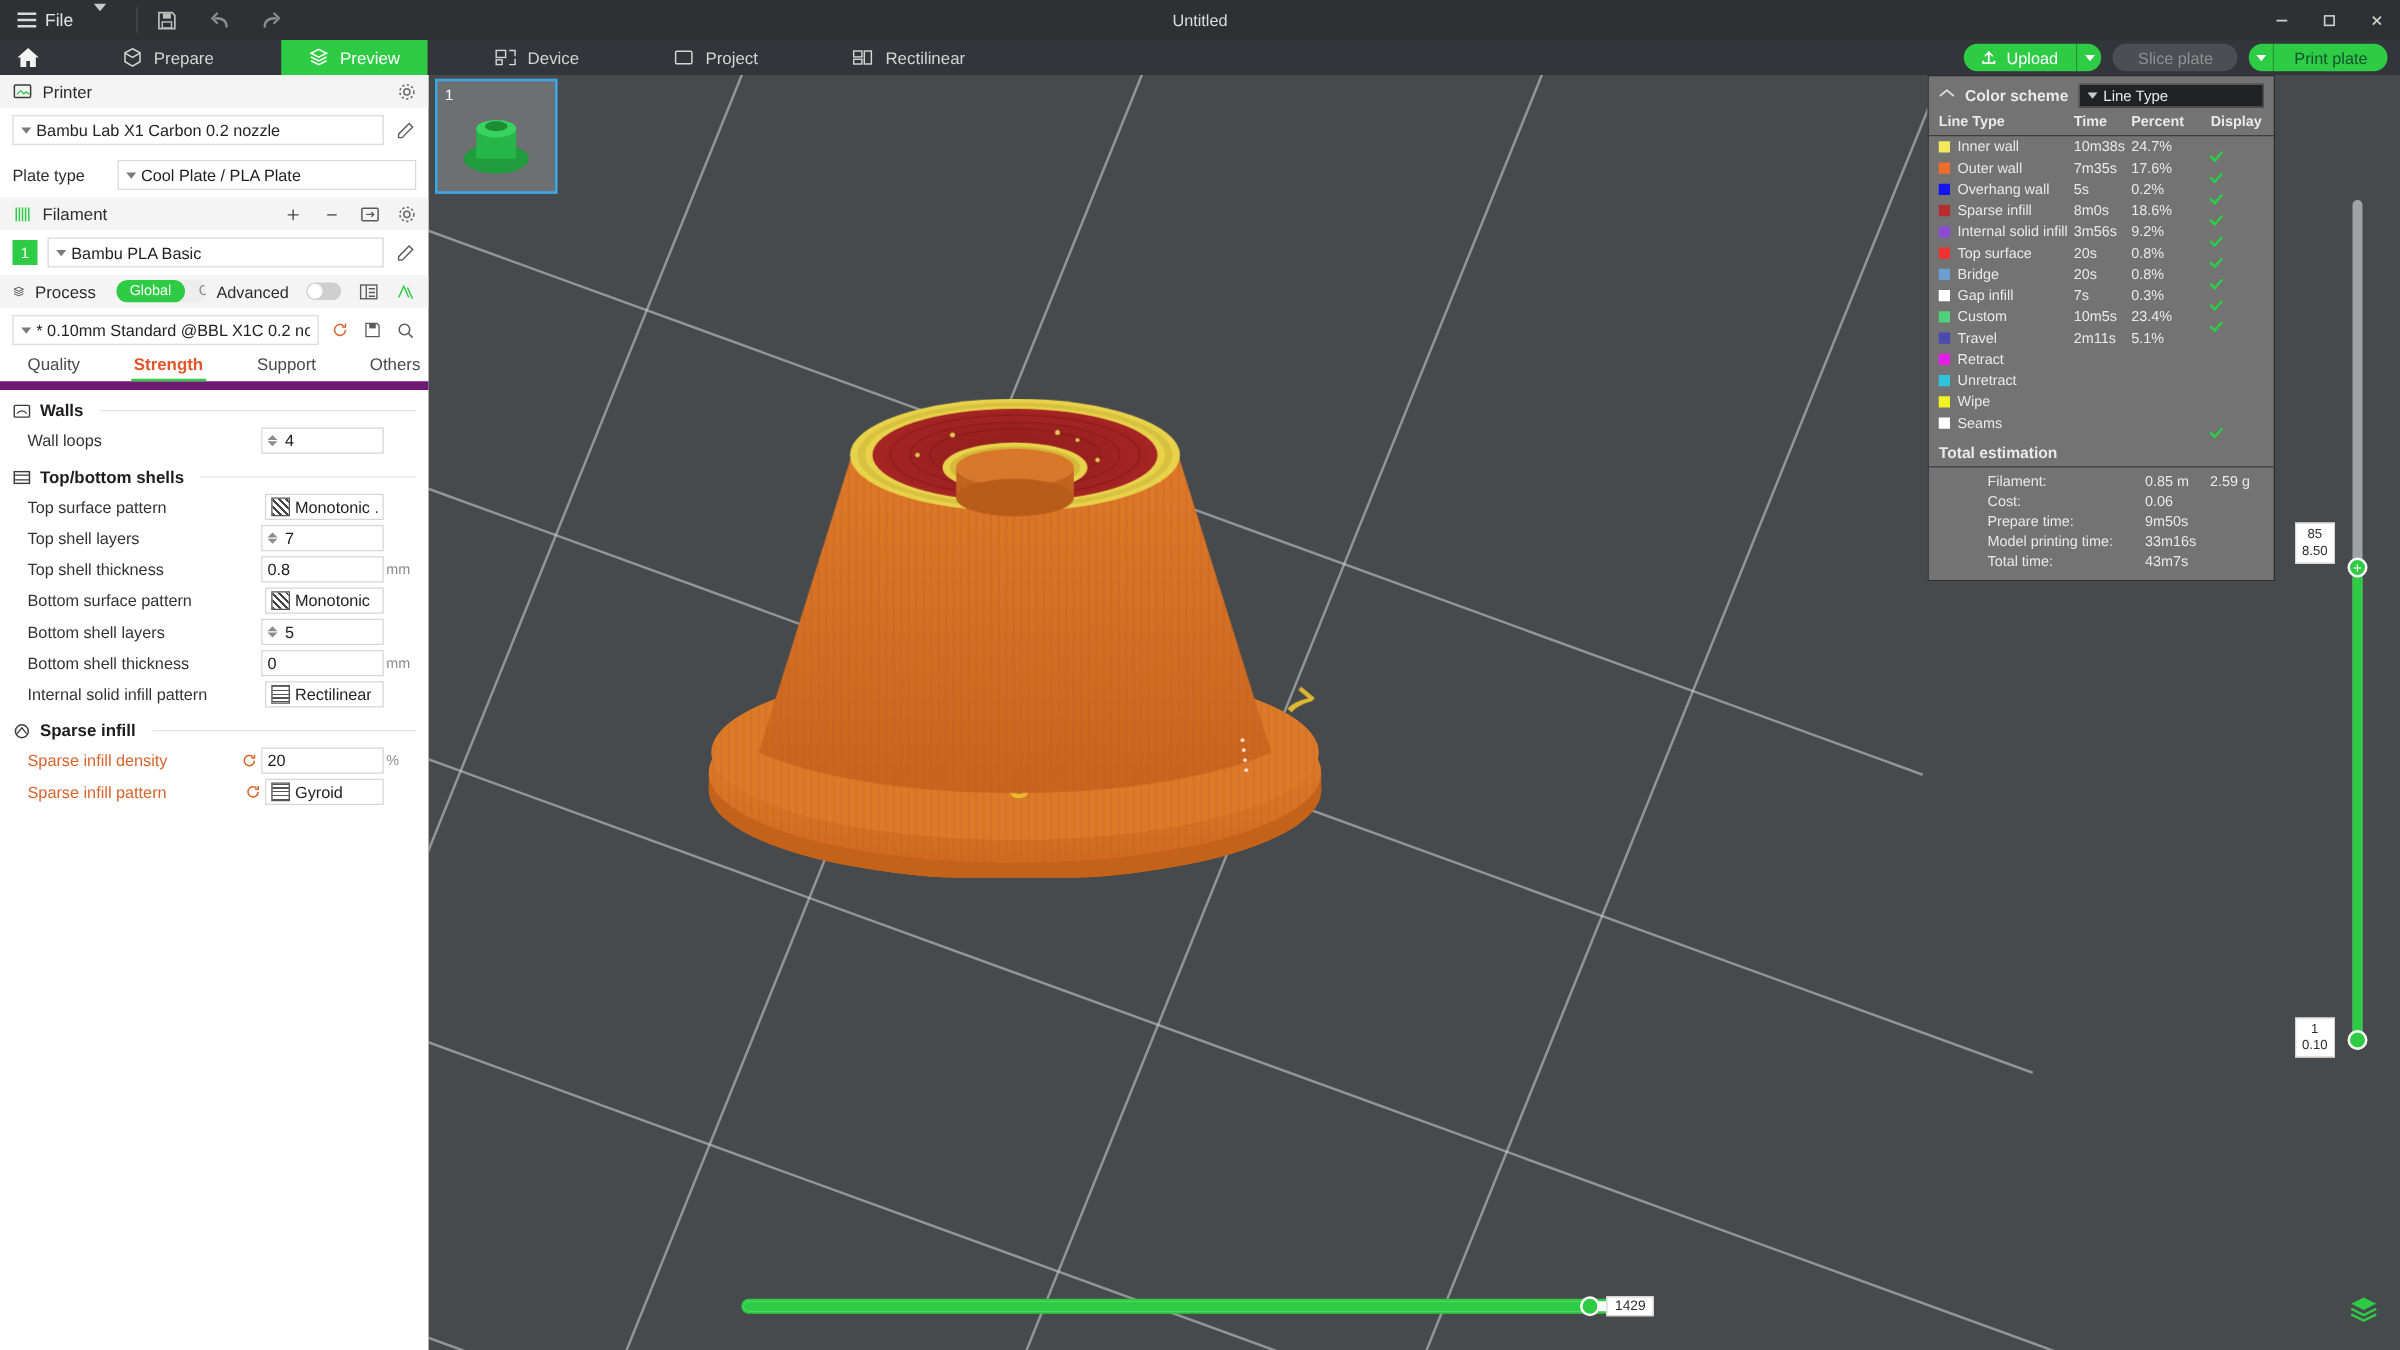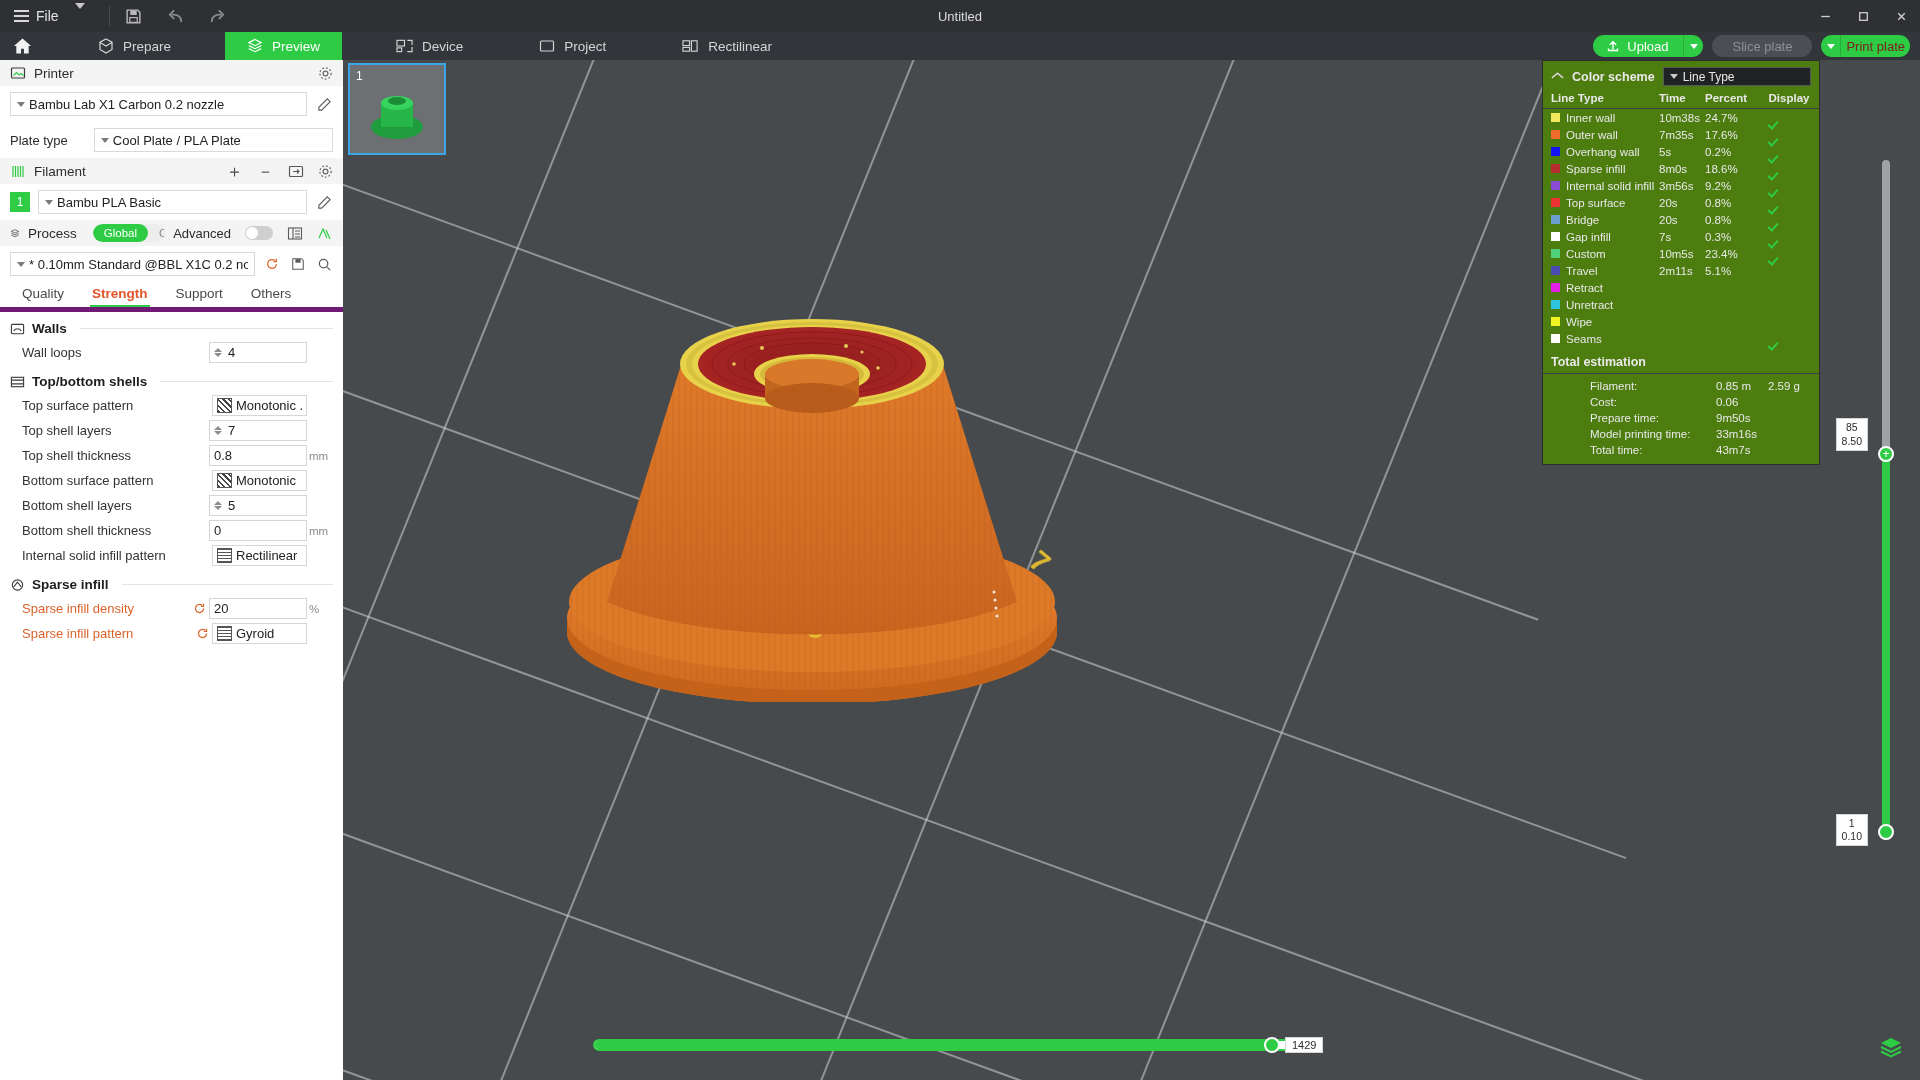--- a/index.html
+++ b/index.html
@@ -59,22 +59,22 @@
     background: #2ecc45; width: 20px; height: 22px; border-radius: 0 11px 11px 0;
     display: flex; align-items: center; justify-content: center; margin-right: 9px;
     border-left: 1px solid #26ad3a;
   }
   .btn-slice {
     background: #4b4f53; color: #8e9194; height: 22px; padding: 0 20px;
     border-radius: 11px; font-size: 13px; display: flex; align-items: center;
     margin-right: 9px;
   }
   .btn-print {
-    display: flex; align-items: center; background: #2ecc45; color: #7f1d1d;
-    height: 22px; padding: 0 5px; border-radius: 0 11px 11px 0; font-size: 13px;
+    display: flex; align-items: center; background: #2ecc45; color: #14532d;
+    height: 22px; padding: 0 16px; border-radius: 0 11px 11px 0; font-size: 13px;
   }
   .btn-print-split {
     background: #2ecc45; width: 20px; height: 22px; border-radius: 11px 0 0 11px;
     display: flex; align-items: center; justify-content: center;
     border-right: 1px solid #26ad3a;
   }
 
   
   .sidebar {
     position: absolute; top: 60px; left: 0; width: 343px; height: 1020px;
@@ -107,21 +107,21 @@
   }
   .seg span { padding: 0 11px; font-size: 11.5px; line-height: 18px; color: #8a8a8a; }
   .seg span.on { background: #2ecc45; color: #fff; border-radius: 10px; }
   .toggle {
     width: 28px; height: 14px; border-radius: 7px; background: #cfcfcf; position: relative; flex: none;
   }
   .toggle::after {
     content: ''; position: absolute; left: 1px; top: 1px; width: 12px; height: 12px;
     border-radius: 50%; background: #fff;
   }
-  .tabs { display: flex; align-items: flex-end; gap: 0; padding: 4px 8px 0; height: 30px; border-bottom: 5px solid #701a75; }
+  .tabs { display: flex; align-items: flex-end; gap: 15px; padding: 4px 8px 0; height: 30px; border-bottom: 7px solid #701a75; }
   .tab { padding: 0 14px 6px; font-size: 13.5px; color: #4a4a4a; position: relative; }
   .tab.active { color: #e2562a; font-weight: bold; }
   .tab.active::after {
     content: ''; position: absolute; left: 12px; right: 12px; bottom: 0; height: 2px; background: #2ecc45;
   }
   .group-head {
     display: flex; align-items: center; gap: 7px; padding: 9px 10px 4px; font-size: 13.5px;
     font-weight: bold; color: #1d1d1d;
   }
   .group-head .rule { flex: 1; height: 1px; background: #e4e4e4; margin-left: 6px; }
@@ -165,21 +165,21 @@
     background: #6d7073; border: 2px solid #39a6e8;
   }
   .plate-thumb .num { position: absolute; left: 6px; top: 4px; font-size: 12px; color: #fff; }
 
   
   .model { position: absolute; left: 219px; top: 242px; width: 500px; height: 400px; }
 
   
   .legend {
     position: absolute; right: 100px; top: 0px; width: 278px;
-    background: #4d7c0f; color: #e9e9e9; font-size: 11.5px; padding-bottom: 6px;
+    background: #737373; color: #e9e9e9; font-size: 11.5px; padding-bottom: 6px;
     border: 1px solid #2c2e30;
   }
   .lg-head { display: flex; align-items: center; gap: 8px; padding: 6px 8px 4px; }
   .lg-head .ttl { font-weight: bold; font-size: 12.5px; }
   .lg-select {
     flex: 1; height: 19px; border: 1px solid #55585b; display: flex; align-items: center;
     gap: 5px; padding: 0 6px; font-size: 12px; background: #212224;
   }
   .lg-select .chev { width: 0; height: 0; border-left: 4px solid transparent; border-right: 4px solid transparent; border-top: 5px solid #c9c9c9; }
   .lg-cols {

